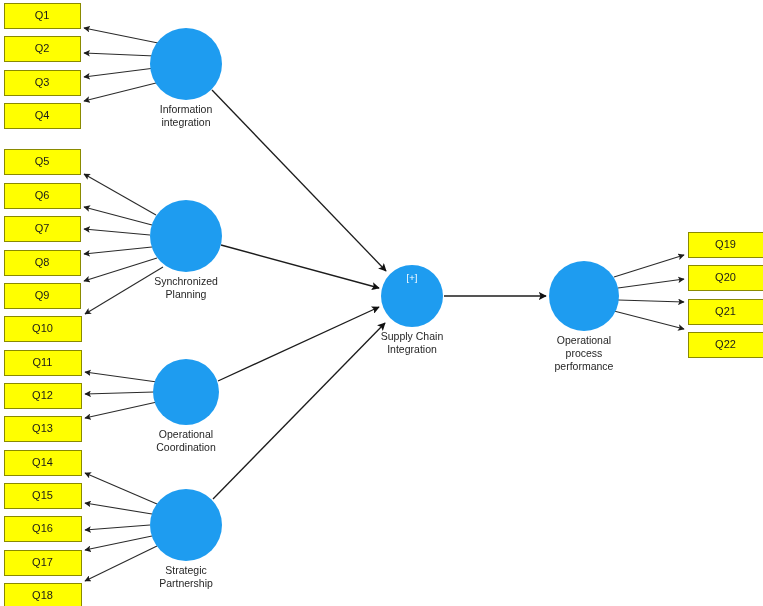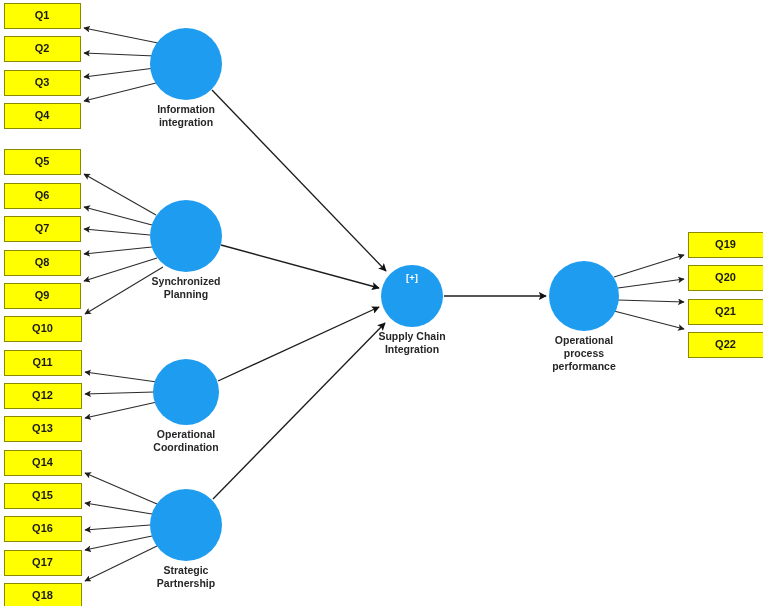--- a/index.html
+++ b/index.html
@@ -11,21 +11,20 @@
     width: 763px;
     height: 606px;
     overflow: hidden;
     font-family: "Liberation Sans", sans-serif;
   }
   #diagram-root {
     position: relative;
     width: 763px;
     height: 606px;
     background: #ffffff;
-    font-weight: bold;
   }
   svg#sem-canvas {
     display: block;
     width: 763px;
     height: 606px;
   }
   .indicator-rect {
     fill: #ffff00;
     stroke: #8a8a00;
     stroke-width: 1;

